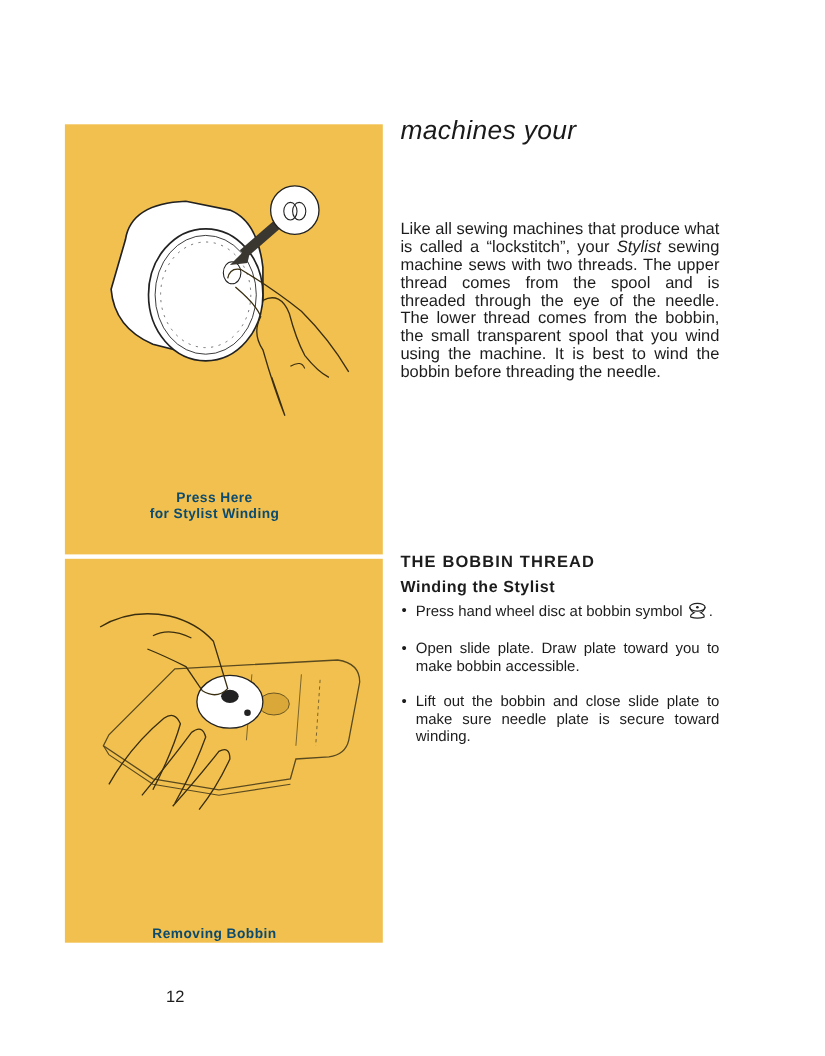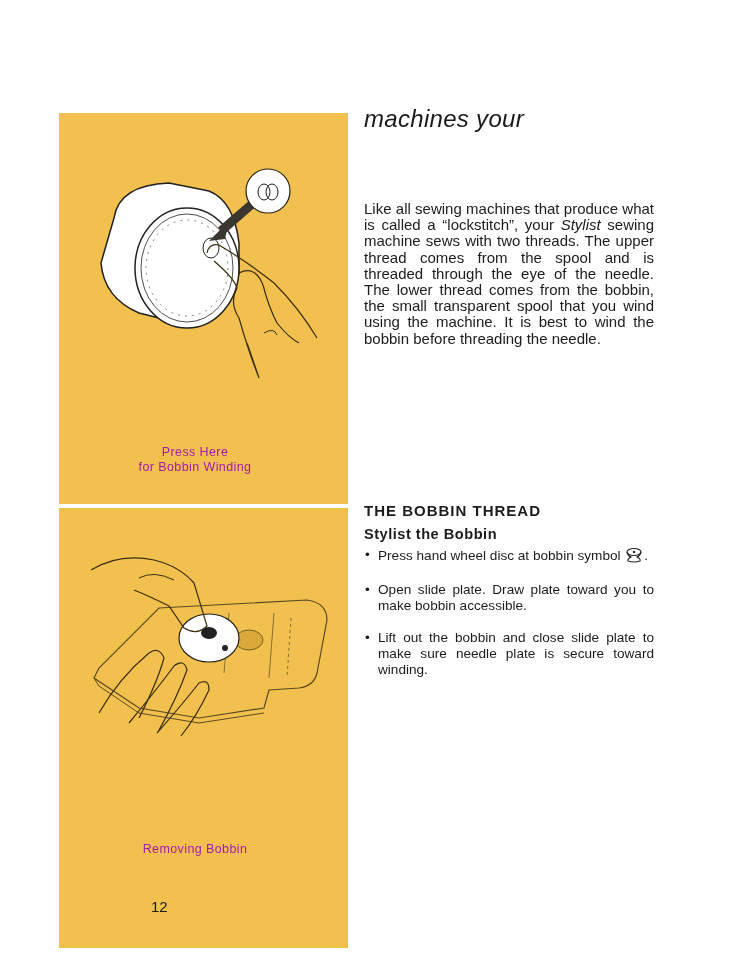--- a/index.html
+++ b/index.html
@@ -4,24 +4,24 @@
   <style>
     html, body { margin: 0; padding: 0; }
     body {
       width: 750px; height: 960px; background: #ffffff; position: relative;
       overflow: hidden; font-family: "Liberation Sans", "DejaVu Sans", sans-serif; color: #1c1c1c;
     }
     .panel {
       position: absolute; left: 59px; width: 289px; background: #F2C04E;
     }
     .panel.top { top: 113px; height: 391px; }
-    .panel.bottom { top: 508px; height: 440px; }
+    .panel.bottom { top: 508px; height: 349px; }
     .caption {
       position: absolute; left: 0; right: 17px; text-align: center;
-      font-weight: normal; font-size: 12.5px; line-height: 15px; letter-spacing: 0.4px; color: #a21caf;
+      font-weight: bold; font-size: 12.5px; line-height: 15px; letter-spacing: 0.4px; color: #0c4a6e;
     }
     .panel.top .caption { top: 332px; }
     .panel.bottom .caption { top: 334px; }
     .illus { position: absolute; left: 0; top: 0; }
     .title {
       position: absolute; left: 364px; top: 104px; font-style: italic; font-size: 24px;
       line-height: 30px; letter-spacing: 0.3px; color: #1a1a1a; margin: 0; font-weight: normal;
     }
     .intro {
       position: absolute; left: 364px; top: 201px; width: 290px; font-size: 15px;
@@ -65,21 +65,21 @@
     <ellipse cx="205" cy="79" rx="6" ry="8" fill="none" stroke="#222" stroke-width="1"></ellipse>
     <ellipse cx="213" cy="79" rx="6" ry="8" fill="none" stroke="#222" stroke-width="1"></ellipse>
 
     <path d="M148 140 Q150 130 160 132 Q190 150 215 170 Q240 195 258 225" fill="none" stroke="#3a2e10" stroke-width="1.2"></path>
     <path d="M155 148 Q175 165 178 175 Q170 190 180 205 Q190 240 200 265 Q195 250 188 230" fill="none" stroke="#3a2e10" stroke-width="1.2"></path>
     <path d="M180 160 Q196 152 204 172 Q210 195 218 210 Q230 225 240 230" fill="none" stroke="#3a2e10" stroke-width="1.2"></path>
     <path d="M205 220 Q215 214 218 222" fill="none" stroke="#3a2e10" stroke-width="1"></path>
   </svg>
   <div class="caption">
     <div>Press Here</div>
-    <div>for Bobbin Winding</div>
+    <div>for Stylist Winding</div>
   </div>
 </div>
 
 <div class="panel bottom">
   <svg class="illus" width="289" height="330" viewBox="0 0 289 330">
 
     <path d="M100 100 L248 92 Q268 95 268 112 L258 165 Q255 178 240 180 L210 182 L205 200 L140 210 L80 200 L35 170 L40 160 Z" fill="none" stroke="#5a4a20" stroke-width="1.2"></path>
     <path d="M35 170 L40 178 L80 205 L140 215 L205 205" fill="none" stroke="#5a4a20" stroke-width="1"></path>
     <line x1="170" y1="105" x2="165" y2="165" stroke="#6a5828" stroke-width="0.8"></line>
     <line x1="215" y1="105" x2="210" y2="170" stroke="#6a5828" stroke-width="0.8"></line>
@@ -99,21 +99,21 @@
   <div class="caption">Removing Bobbin</div>
 </div>
 
 <h1 class="title">
   <span>machines your</span><br>
 </h1>
 
 <p class="intro"><span>Like all sewing machines that produce what is called a “lockstitch”, your </span><em>Stylist</em><span> sewing machine sews with two threads. The upper thread comes from the spool and is threaded through the eye of the needle. The lower thread comes from the bobbin, the small transparent spool that you wind using the machine. It is best to wind the bobbin before threading the needle.</span></p>
 
 <h2 class="section-heading">THE BOBBIN THREAD</h2>
-<h3 class="sub-heading">Stylist the Bobbin</h3>
+<h3 class="sub-heading">Winding the Stylist</h3>
 
 <ul class="bullets">
   <li><span>Press hand wheel disc at bobbin symbol </span><span class="bobbin-symbol"><svg width="20" height="16" viewBox="0 0 20 16">
           <ellipse cx="10" cy="5" rx="7" ry="3.5" fill="none" stroke="#222" stroke-width="1.1"></ellipse>
           <path d="M3 5 Q4 9 7 10 Q3 12 4 14 Q10 16 16 14 Q17 12 13 10 Q16 9 17 5" fill="none" stroke="#222" stroke-width="1.1"></path>
           <circle cx="10" cy="5" r="1.2" fill="#222"></circle>
         </svg></span><span>.</span></li>
   <li>Open slide plate. Draw plate toward you to make bobbin accessible.</li>
   <li>Lift out the bobbin and close slide plate to make sure needle plate is secure toward winding.</li>
 </ul>

